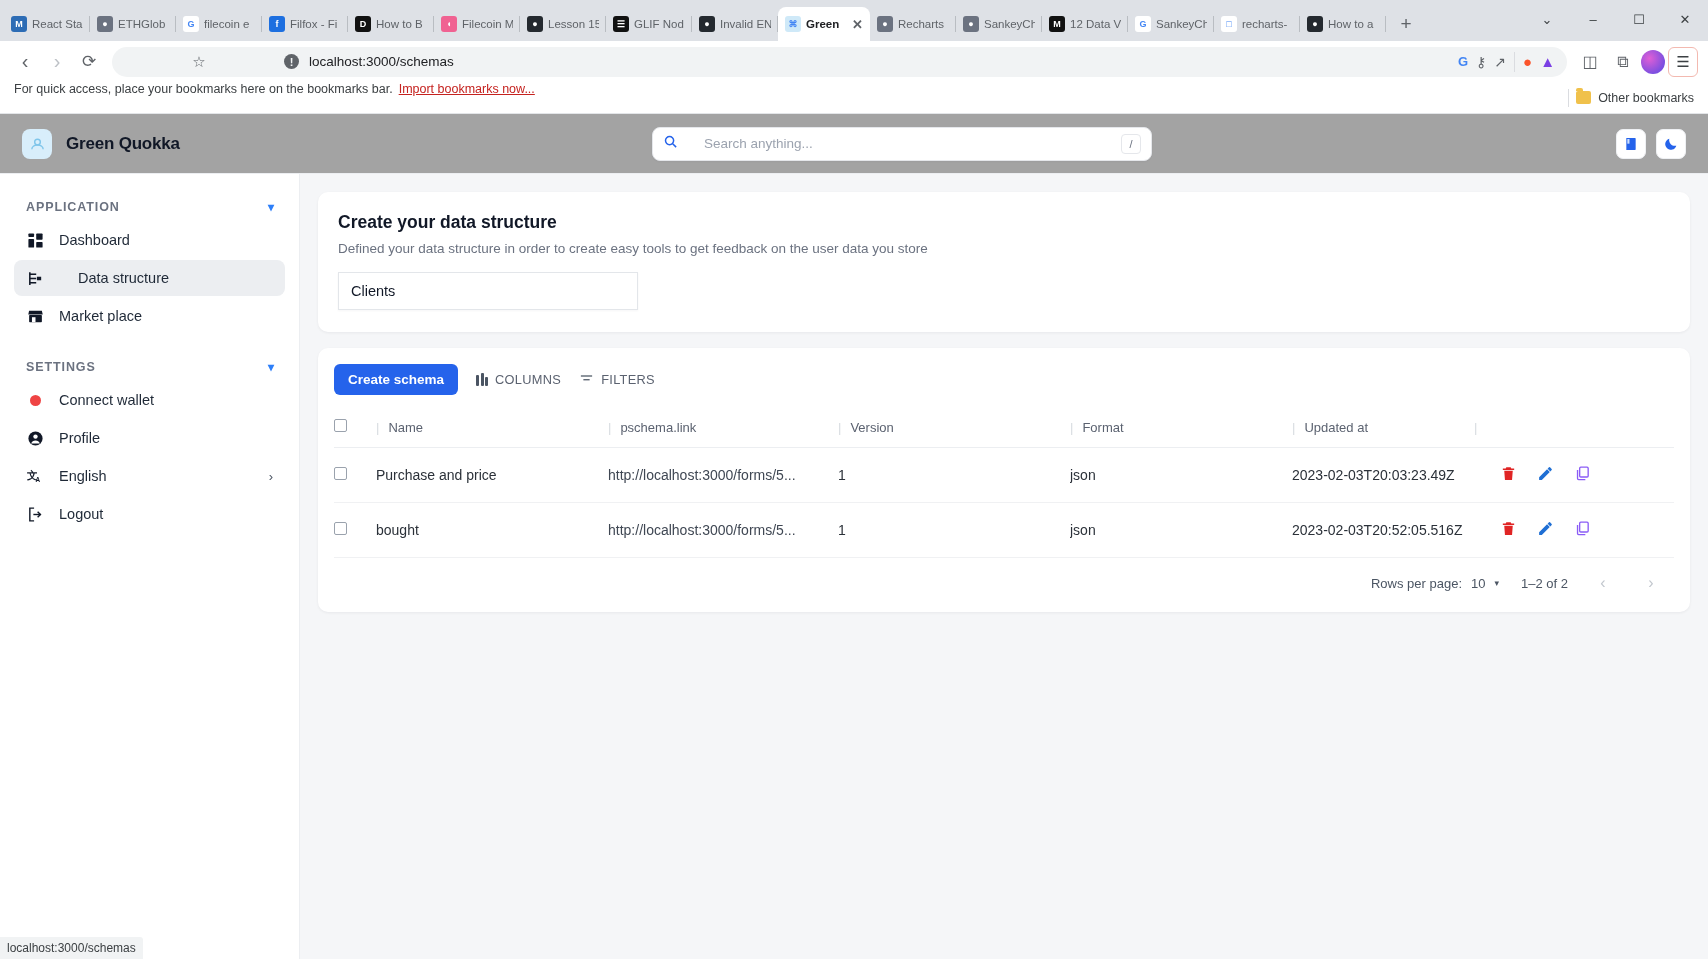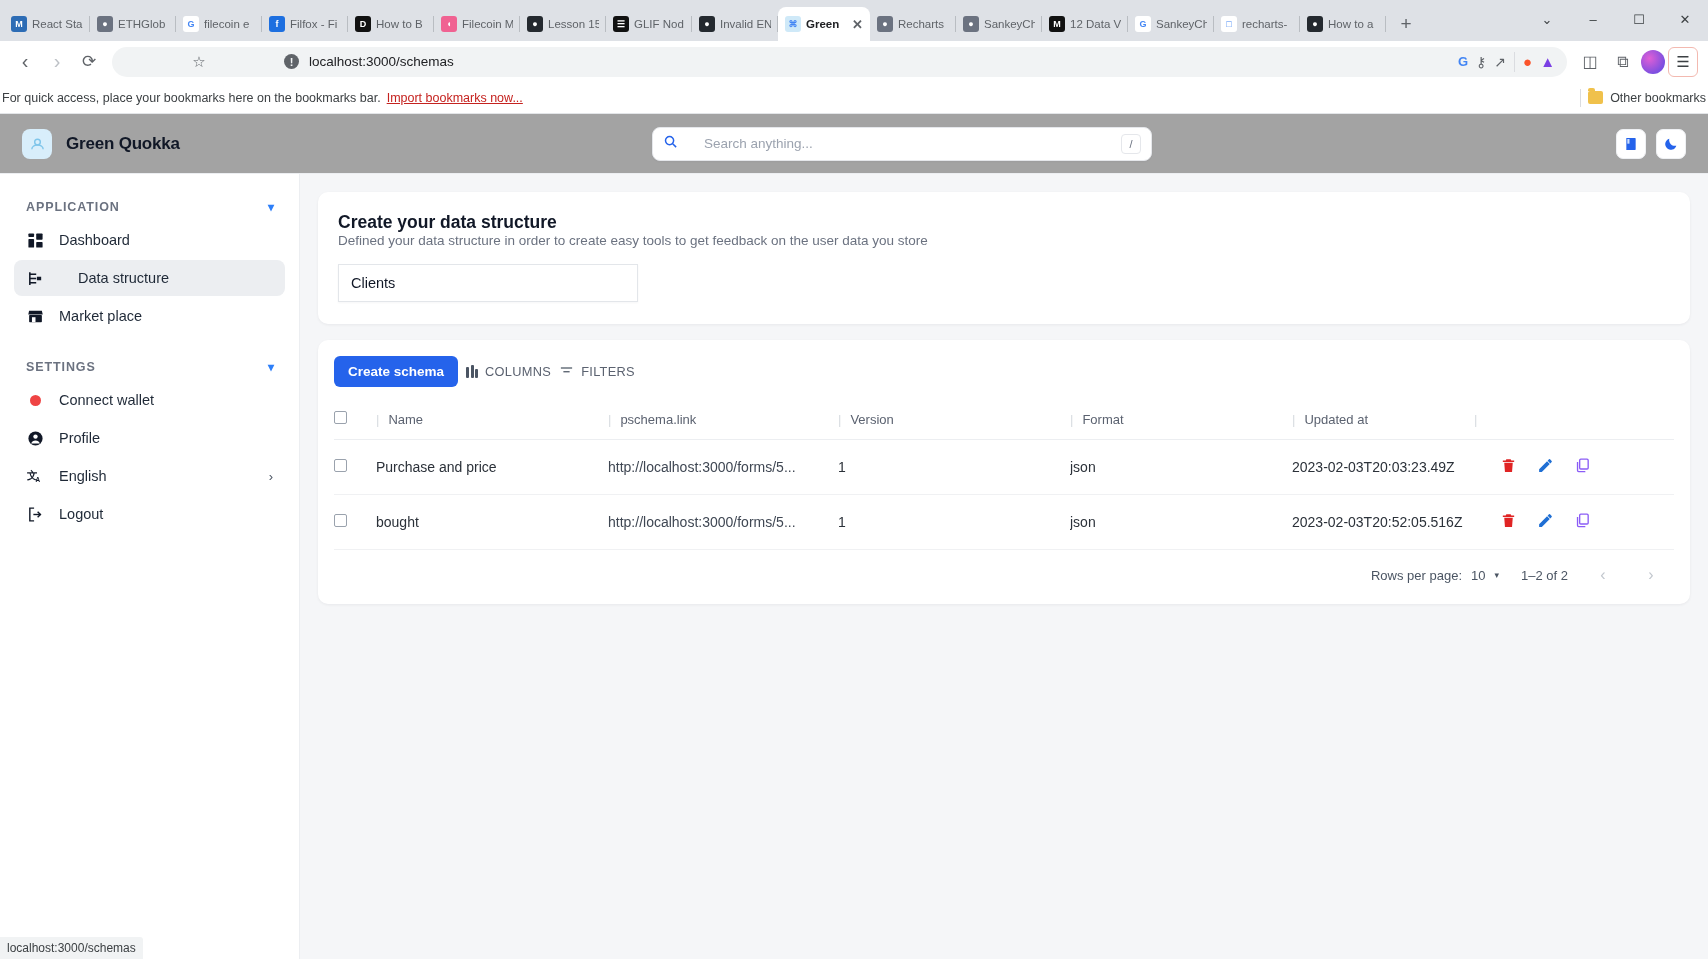--- a/index.html
+++ b/index.html
@@ -53,21 +53,21 @@
     font-size:11px;display:flex;align-items:center;justify-content:center;font-weight:700;flex:none;}
   .omni-right { display:flex; align-items:center; gap: 8px; margin-left:auto; }
   .sep { width:1px; height:20px; background:#dadce0; }
   .tb-right { display:flex; align-items:center; gap:3px; }
   .avatar-btn { width:24px;height:24px;border-radius:50%;
     background: radial-gradient(circle at 35% 35%, #e05fd6, #7d4fe0 70%); flex:none;}
   .menu-btn { width:30px;height:30px;display:flex;align-items:center;justify-content:center;
     border:1px solid #f3b9b0; border-radius:6px; color:#3c4043; font-size:15px;}
 
   .bookmarkbar {
-    height: 32px; background:#fff; display:flex; align-items:center; padding: 0 2px;
+    height: 32px; background:#fff; display:flex; padding: 0 14px;
     font-size: 12.5px; color:#3c4043; border-bottom: 1px solid #e3e5e8; flex:none;
   }
   .bm-link { color:#c5221f; text-decoration: underline; margin-left: 6px; }
   .bm-right { margin-left:auto; display:flex; align-items:center; gap:7px; }
   .bm-right .vsep { width:1px;height:18px;background:#dadce0; }
   .folder-ic { width:15px;height:13px;background:#f0c14b;border-radius:2px 2px 2px 2px; position:relative;}
   .folder-ic::before{content:"";position:absolute;top:-3px;left:0;width:7px;height:3px;background:#f0c14b;border-radius:2px 2px 0 0;}
 
   
   .page { flex:1 1 auto; display:flex; flex-direction:column; background:#fff; position:relative; min-height:0;}
@@ -112,33 +112,33 @@
   .navitem .arrow { margin-left:auto; color:#4b5563; font-size: 13px;}
   .spacer-sec { height: 16px; }
 
   
   .main { flex:1 1 auto; background:#f5f6f8; padding: 18px 18px 0 18px; overflow:hidden; }
 
   .card {
     background:#fff; border-radius: 10px; padding: 20px 20px 22px 20px;
     box-shadow: 0 1px 3px rgba(16,24,40,0.06); margin-bottom: 16px;
   }
-  .card h2 { font-size: 17.5px; font-weight:700; color:#111827; }
+  .card h2 { font-size: 17.5px; font-weight:700; color:#111827; margin-bottom: 8px; }
   .card p.sub { font-size: 13.5px; color:#6b7280; margin-bottom: 16px; }
   .txtinput {
     width: 300px; height: 38px; border:1px solid #e3e6ea; border-radius: 0;
     display:flex; align-items:center; padding: 0 12px; font-size: 14.5px; color:#111827;
     box-shadow: 0 1px 2px rgba(16,24,40,0.04);
   }
 
   .tablecard {
     background:#fff; border-radius: 10px; box-shadow: 0 1px 3px rgba(16,24,40,0.06);
     padding: 14px 16px 10px 16px;
   }
-  .tbar { display:flex; align-items:center; gap: 8px; padding: 2px 0 14px 0; }
+  .tbar { display:flex; align-items:center; gap: 18px; padding: 2px 0 14px 0; }
   .btn-primary {
     background:#2563eb; color:#fff; font-size:13.5px; font-weight:700; border:none;
     border-radius: 6px; height: 31px; padding: 0 14px; display:flex; align-items:center;
   }
   .tool { display:flex; align-items:center; gap:7px; font-size:12.8px; color:#5b6270;
     letter-spacing:.3px; }
   .cols-ic { display:flex; gap:1.5px; align-items:flex-end; }
   .cols-ic i { width:3px; background:#4b5563; display:block; border-radius:1px; }
 
   table.grid { width:100%; border-collapse: collapse; table-layout: fixed; }

